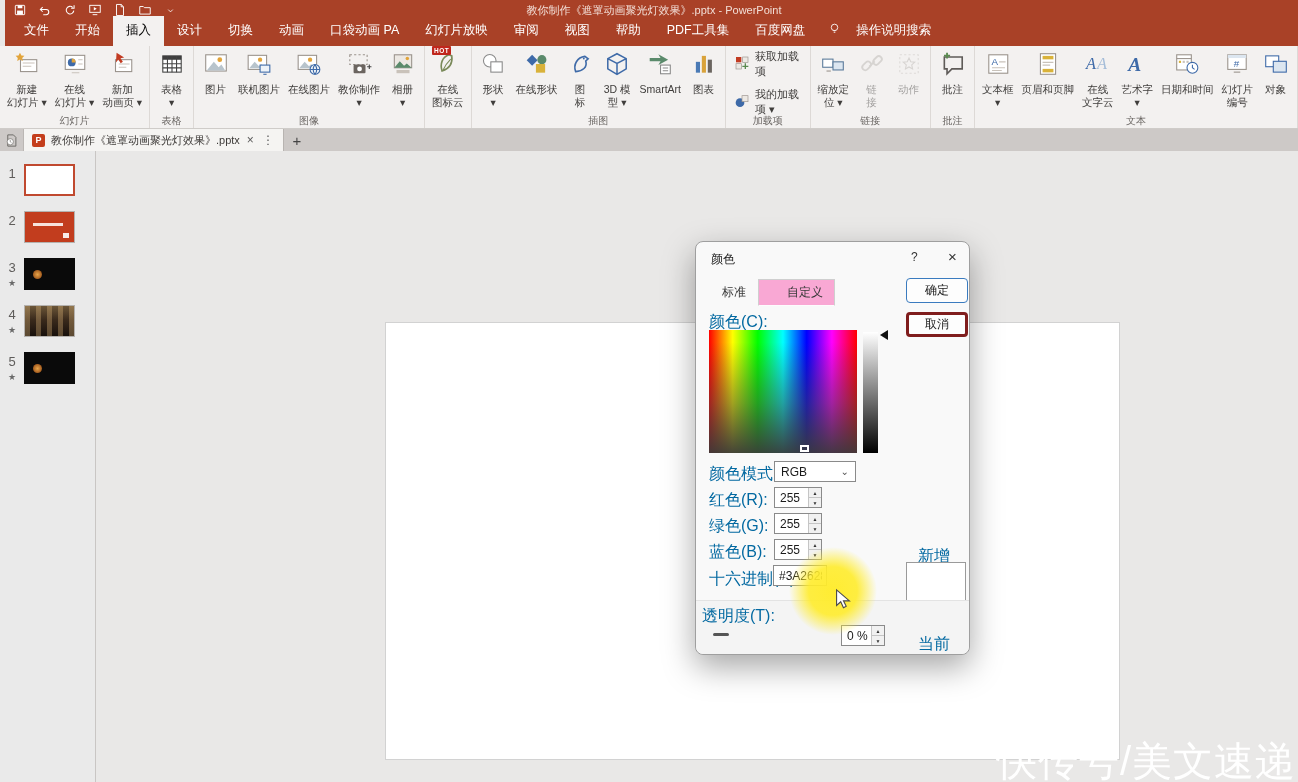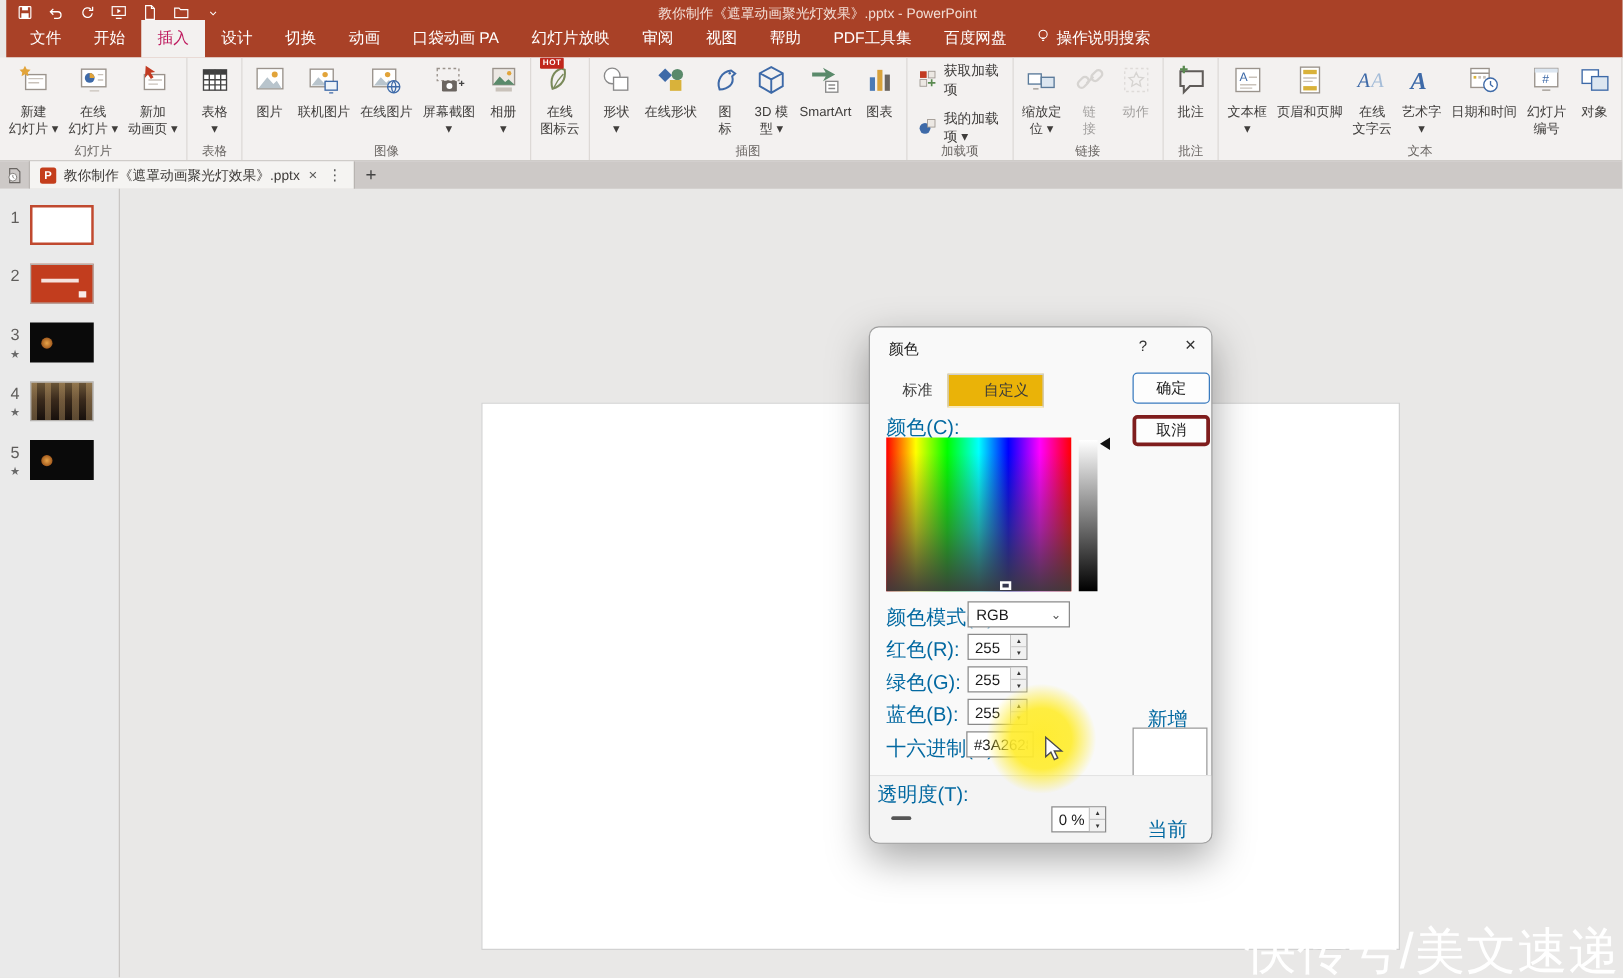--- a/index.html
+++ b/index.html
@@ -8,22 +8,22 @@
          font-family:"Liberation Sans", sans-serif; color:#3f3d3b; }
 
   
   .titlebar { position:absolute; left:5px; top:0; width:100%; height:46px; background:#a94127; }
   .qat { position:absolute; left:6px; top:1px; display:flex; gap:7px; align-items:center; }
   .qat .qbtn { width:18px; height:18px; display:flex; align-items:center; justify-content:center; }
   .win-title { position:absolute; left:0; top:3px; width:100%; text-align:center;
                font-size:11px; color:#f2ded6; pointer-events:none; }
   .tabs { position:absolute; left:6px; bottom:0; display:flex; align-items:flex-end; }
   .rtab { padding:6px 13px 7px; font-size:12.5px; color:#fff; white-space:nowrap; cursor:default; }
-  .rtab.active { background:#f3f1f0; color:#be185d; }
-  .tellme { display:flex; gap:4px; padding:6px 10px 7px; color:#fff; font-size:12.5px; }
+  .rtab.active { background:#f3f1f0; color:#000000; }
+  .tellme { display:flex; gap:15px; padding:6px 10px 7px; color:#fff; font-size:12.5px; }
 
   
   .ribbon { position:absolute; left:0; top:46px; width:100%; height:83px; background:#f3f1f0;
             border-bottom:1px solid #cfccc9; display:flex; align-items:stretch; overflow:hidden; }
   .rgroup { position:relative; display:flex; flex-direction:column; padding:1px 3px 13px; border-right:1px solid #ddd9d6; }
   .rgroup .btns { flex:1; display:flex; align-items:flex-start; }
   .rgroup.stack .btns { flex-direction:column; justify-content:space-between; align-items:flex-start; gap:4px; }
   .glabel { position:absolute; bottom:0; left:0; right:0; text-align:center; font-size:10px; color:#6a6663; }
   .rbtn { position:relative; display:flex; flex-direction:column; align-items:center; gap:2px;
           padding:4px 4px 0; min-width:37px; cursor:default; }
@@ -64,27 +64,27 @@
 
   
   .slide-canvas { position:absolute; left:385px; top:322px; width:735px; height:438px; background:#fff;
                   border:1px solid #d2d2d2; }
   .watermark { position:absolute; right:2px; bottom:0; font-size:40px; color:#fff; letter-spacing:1px;
                line-height:1.05; white-space:nowrap; }
 
   
   .dialog { position:absolute; left:695px; top:241px; width:275px; height:414px; background:#f9f9f9;
             border:1px solid #9f9f9f; border-radius:8px; box-shadow:0 12px 32px rgba(0,0,0,.35);
-            font-size:12px; color:#1a1a1a;margin-top:20px; }
+            font-size:12px; color:#1a1a1a; }
   .dlg-title { position:absolute; left:15px; top:9px; font-size:12px; }
   .dlg-help  { position:absolute; left:215px; top:8px; font-size:12px; color:#333; }
   .dlg-close { position:absolute; left:252px; top:6px; font-size:15px; color:#333; }
   .dlg-tabs { position:absolute; left:14px; top:37px; display:flex; }
   .dtab { padding:4px 11px; font-size:12px; color:#3a3a3a; border:1px solid transparent; }
-  .dtab.active { background:#eab308; border-color:#cfcfcf; border-bottom-color:#fdfdfd;padding-left:28px; }
+  .dtab.active { background:#f9a8d4; border-color:#cfcfcf; border-bottom-color:#fdfdfd;padding-left:28px; }
   .btn { position:absolute; left:210px; width:62px; height:25px; background:#fdfdfd; border:3px solid #7f1d1d;
          border-radius:4px; font-size:12px; color:#1a1a1a; display:flex; align-items:center; justify-content:center; }
   .btn.primary { top:36px; border:1.5px solid #3a7bbf; }
   .btn.cancel  { top:70px; }
   .lab { position:absolute; font-size:16px; color:#0369a1; white-space:nowrap; }
   .grad { position:absolute; left:13px; top:88px; width:148px; height:123px;
           background: linear-gradient(to bottom, rgba(70,70,70,0) 0%, rgba(70,70,70,0) 10%,
                        rgba(66,66,66,.5) 60%, rgba(58,58,58,.94) 100%),
                       linear-gradient(to right,#f00 0%,#ff0 16%,#0f0 33%,#0ff 50%,#00f 66%,#f0f 83%,#f00 100%); }
   .gmark { position:absolute; left:104px; top:203px; width:9px; height:7px; border:2px solid #fff; background:transparent; }
@@ -262,21 +262,21 @@
             </svg></span>
           <div class="lbl">在线图片</div>
         </div>
         <div class="rbtn">
           <span><svg width="26" height="26" viewBox="0 0 24 24">
               <rect x="3.5" y="3.5" width="16" height="9" fill="none" stroke="#9a938c" stroke-dasharray="2 2"></rect>
               <rect x="7" y="12.5" width="11" height="8" rx="1" fill="#6b6560"></rect>
               <circle cx="12.5" cy="16.5" r="2.2" fill="#fff"></circle>
               <path d="M19.5 14.5 h4 M21.5 12.5 v4" stroke="#444"></path>
             </svg></span>
-          <div class="lbl">屏幕截图
+          <div class="lbl">教你制作
 ▾</div>
         </div>
         <div class="rbtn">
           <span><svg width="26" height="26" viewBox="0 0 24 24">
               <rect x="4" y="3.5" width="16" height="12" fill="#ece8e3" stroke="#9a938c"></rect>
               <path d="M4 15.5 l5-6 4 4 2.5-2 4.5 4 z" fill="#5a8a6b"></path>
               <circle cx="16" cy="7" r="1.6" fill="#e2a43a"></circle>
               <rect x="6" y="17.5" width="12" height="3" fill="#c9c2ba"></rect>
             </svg></span>
           <div class="lbl">相册

